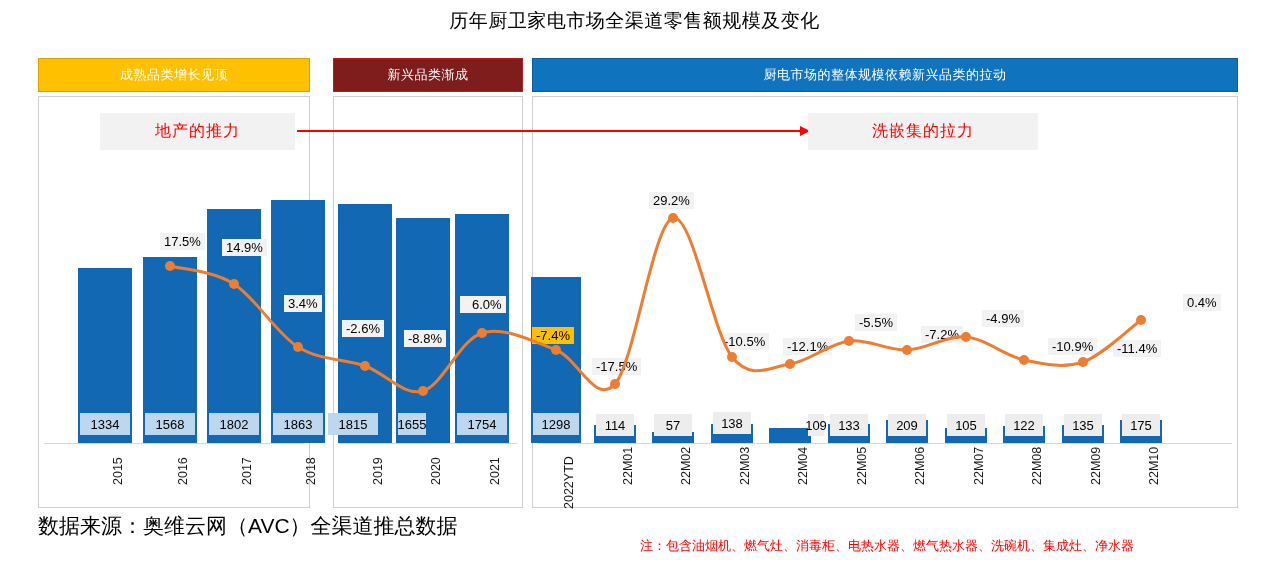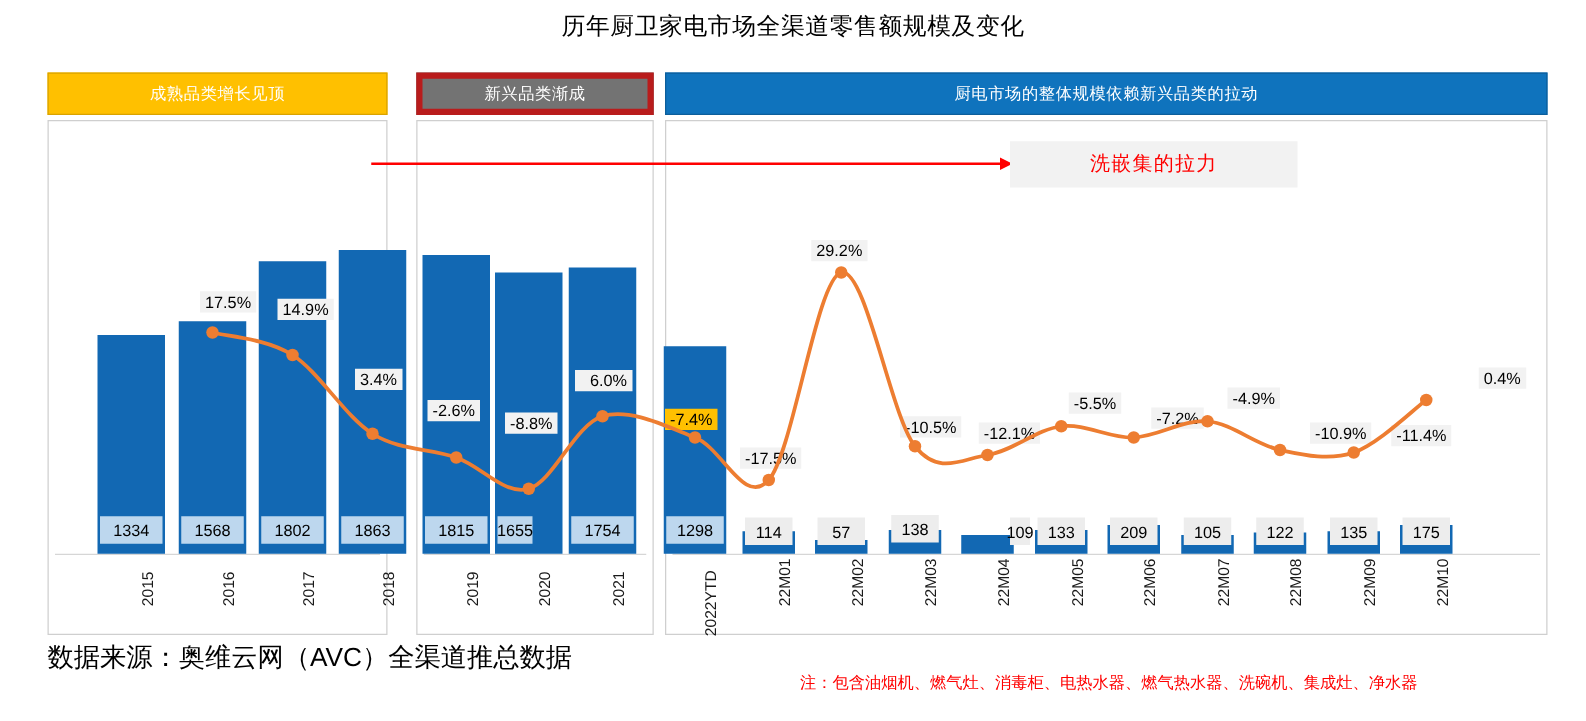--- a/index.html
+++ b/index.html
@@ -19,21 +19,21 @@
     letter-spacing: 0.5px;
   }
 
   
   .sec-header {
     position: absolute; height: 34px;
     display: flex; align-items: center; justify-content: center;
     color: #ffffff; font-size: 13px; letter-spacing: .5px;
   }
   .sec-header.yellow { background: #FFC000; border: 1px solid #d9a300; }
-  .sec-header.gray   { background: #737373; border: 5px solid #b91c1c; align-items: center; }
+  .sec-header.gray   { background: #7f1d1d; border: 1px solid #b91c1c; align-items: center; }
   .sec-header.blue   { background: #0F73BD; border: 1px solid #0c5e9b; }
 
   
   .panel {
     position: absolute;
     border: 1px solid #cfcfcf;
     background: #ffffff;
   }
 
   
@@ -131,41 +131,44 @@
     <span>新兴品类渐成</span>
   </div>
   <div class="sec-header blue" style="left:532px; top:58px; width:706px;">
     <span>厨电市场的整体规模依赖新兴品类的拉动</span>
   </div>
 
   <div class="panel" style="left:38px;  top:96px; width:272px; height:412px;"></div>
   <div class="panel" style="left:333px; top:96px; width:190px; height:412px;"></div>
   <div class="panel" style="left:532px; top:96px; width:706px; height:412px;"></div>
 
+  <div class="callout" style="left:100px; top:113px; width:195px; height:37px;">
+    <span>地产的推力</span>
+  </div>
   <div class="arrow-line" style="left:297px; top:130px; width:506px;"></div>
   <div class="arrow-head" style="left:800px; top:126px;"></div>
   <div class="callout" style="left:808px; top:113px; width:230px; height:37px;">
     <span>洗嵌集的拉力</span>
   </div>
 
   <div class="baseline" style="left:44px;  top:443px; width:260px;"></div>
   <div class="baseline" style="left:339px; top:443px; width:178px;"></div>
   <div class="baseline" style="left:538px; top:443px; width:694px;"></div>
 
   <div id="bars-layer" class="plot" style="left:0; top:0; width:1269px; height:577px;">
       <div class="bar" style="left: 78px; top: 268px; width: 54px; height: 175px; background: rgb(18, 104, 179);"></div>
       <div class="val-label" style="left: 80px; top: 413px; width: 50px; height: 22px;">1334</div>
       <div class="bar" style="left: 143px; top: 257px; width: 54px; height: 186px; background: rgb(18, 104, 179);"></div>
       <div class="val-label" style="left: 145px; top: 413px; width: 50px; height: 22px;">1568</div>
       <div class="bar" style="left: 207px; top: 209px; width: 54px; height: 234px; background: rgb(18, 104, 179);"></div>
       <div class="val-label" style="left: 209px; top: 413px; width: 50px; height: 22px;">1802</div>
       <div class="bar" style="left: 271px; top: 200px; width: 54px; height: 243px; background: rgb(18, 104, 179);"></div>
       <div class="val-label" style="left: 273px; top: 413px; width: 50px; height: 22px;">1863</div>
       <div class="bar" style="left: 338px; top: 204px; width: 54px; height: 239px; background: rgb(18, 104, 179);"></div>
-      <div class="val-label" style="left: 340px; top: 413px; width: 50px; height: 22px;">1815</div>
+      <div class="val-label" style="left: 328px; top: 413px; width: 50px; height: 22px;">1815</div>
       <div class="bar" style="left: 396px; top: 218px; width: 54px; height: 225px; background: rgb(18, 104, 179);"></div>
       <div class="val-label" style="left: 398px; top: 413px; width: 28px; height: 22px;">1655</div>
       <div class="bar" style="left: 455px; top: 214px; width: 54px; height: 229px; background: rgb(18, 104, 179);"></div>
       <div class="val-label" style="left: 457px; top: 413px; width: 50px; height: 22px;">1754</div>
       <div class="bar" style="left: 531px; top: 277px; width: 50px; height: 166px; background: rgb(18, 104, 179);"></div>
       <div class="val-label" style="left: 533px; top: 413px; width: 46px; height: 22px;">1298</div>
       <div class="bar" style="left: 594px; top: 425px; width: 42px; height: 18px; background: rgb(18, 104, 179);"></div>
       <div class="val-label light" style="left: 596px; top: 414px; width: 38px; height: 22px;">114</div>
       <div class="bar" style="left: 652px; top: 432px; width: 42px; height: 11px; background: rgb(18, 104, 179);"></div>
       <div class="val-label light" style="left: 654px; top: 414px; width: 38px; height: 22px;">57</div>

